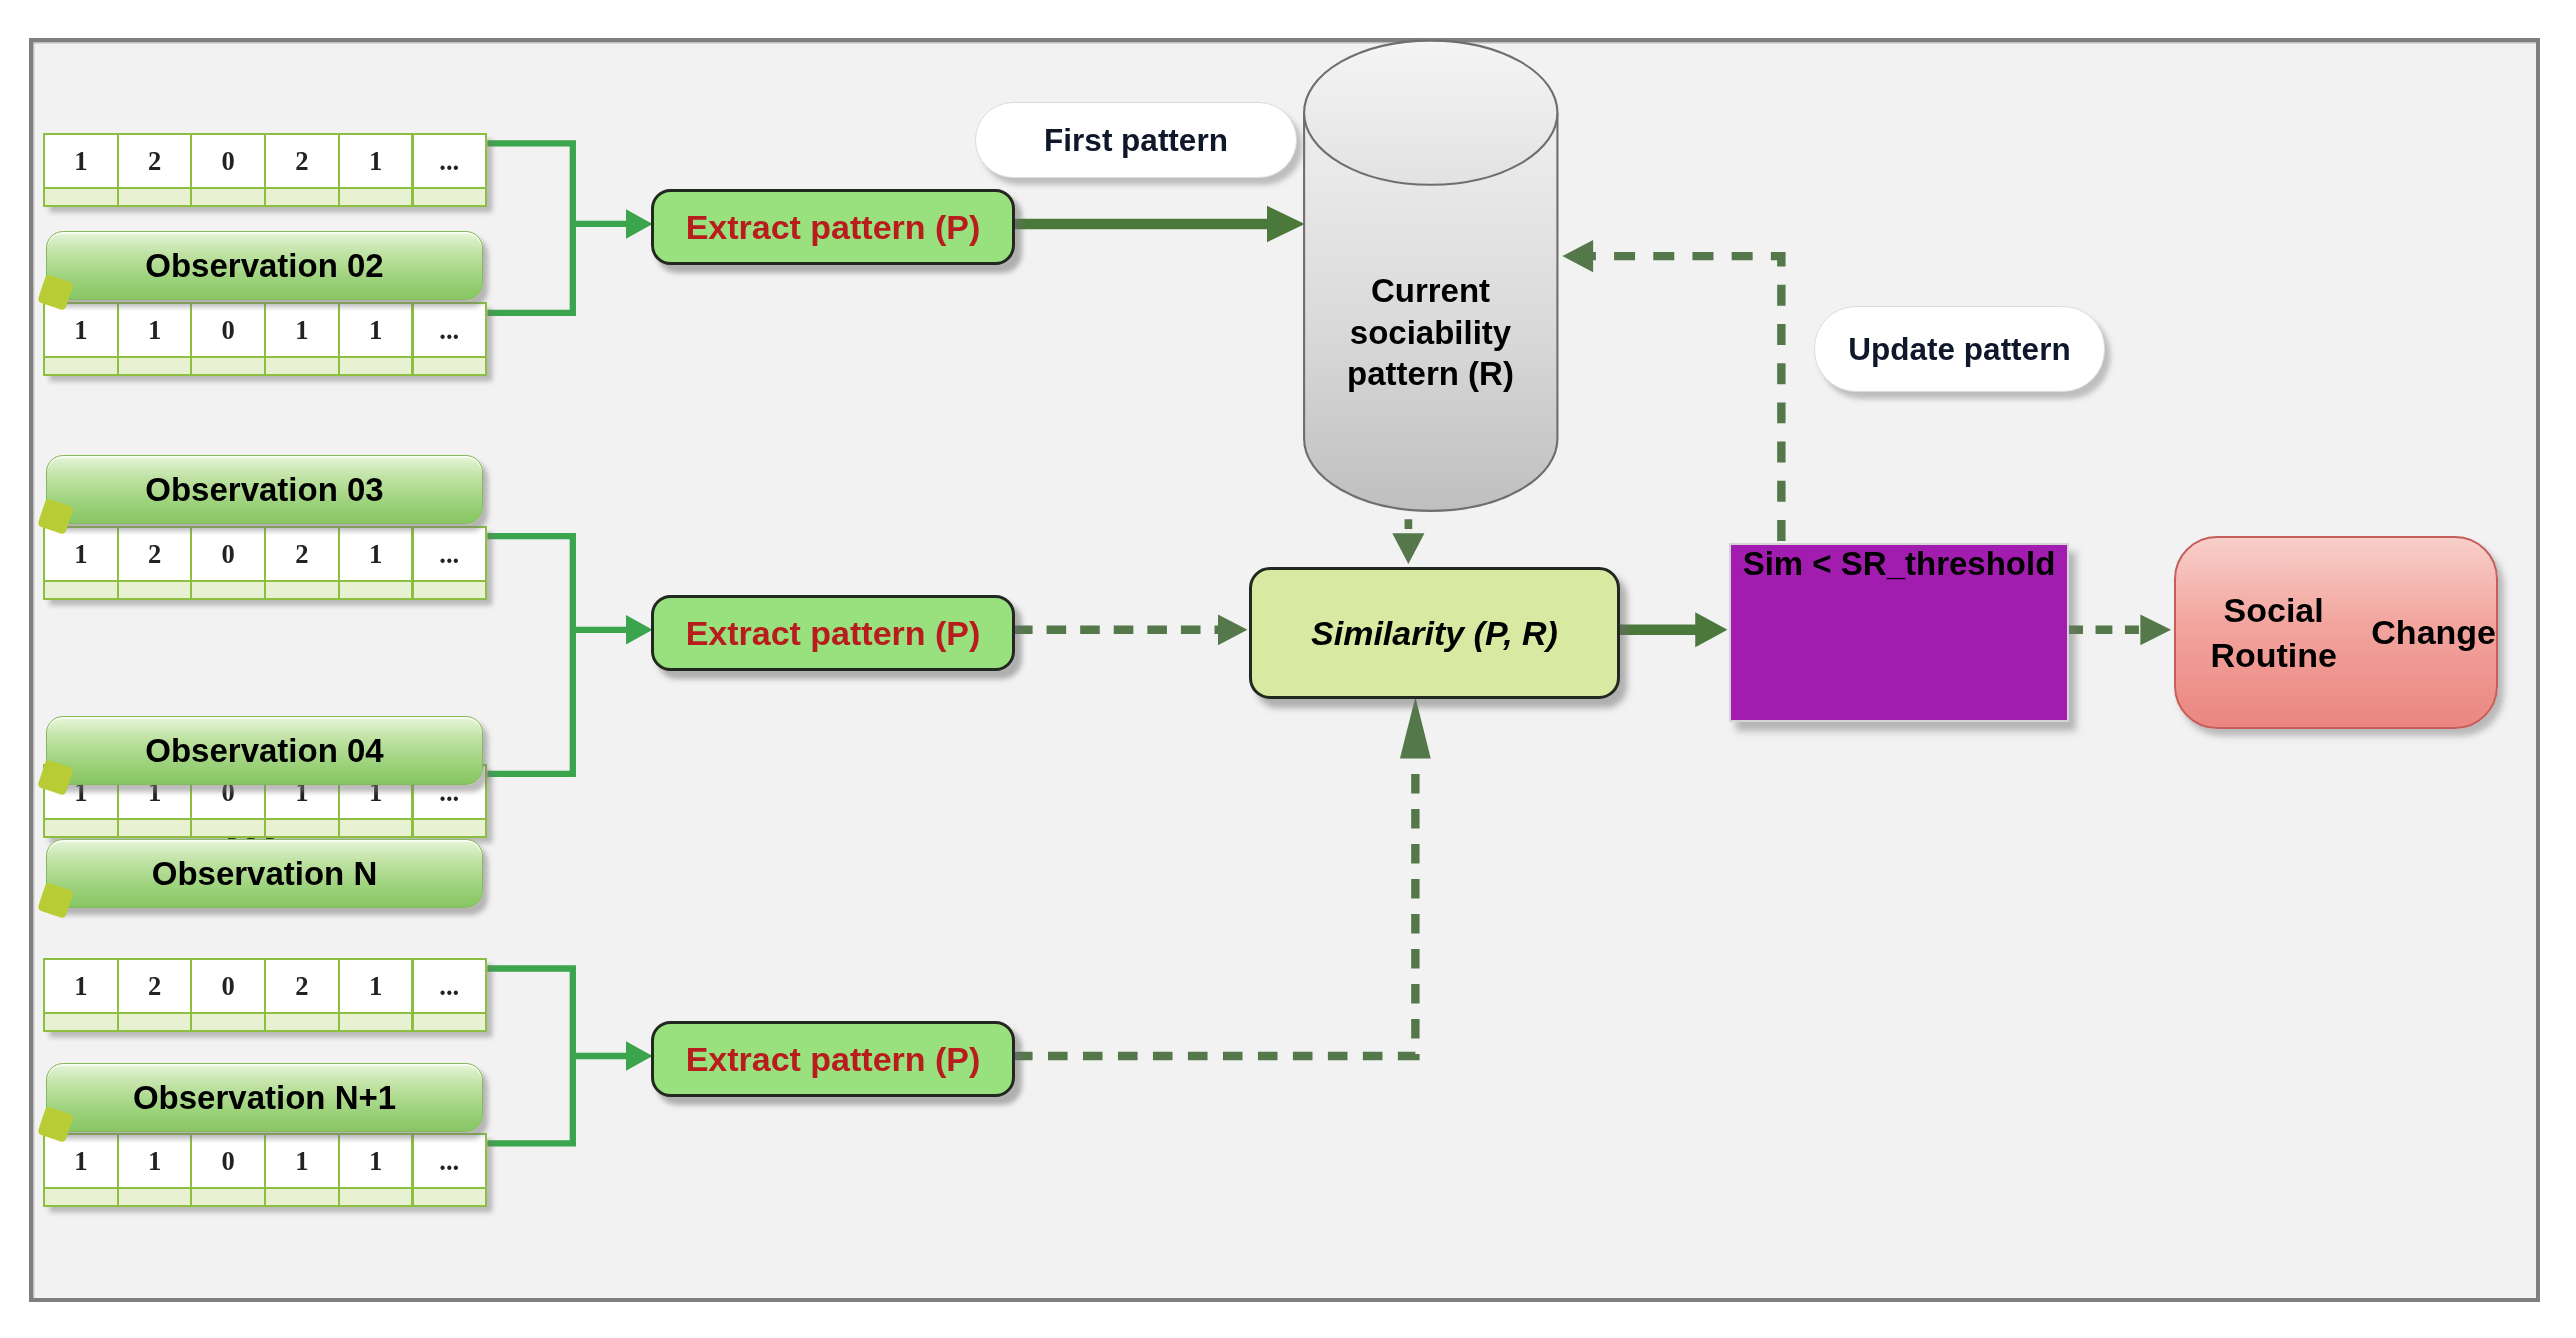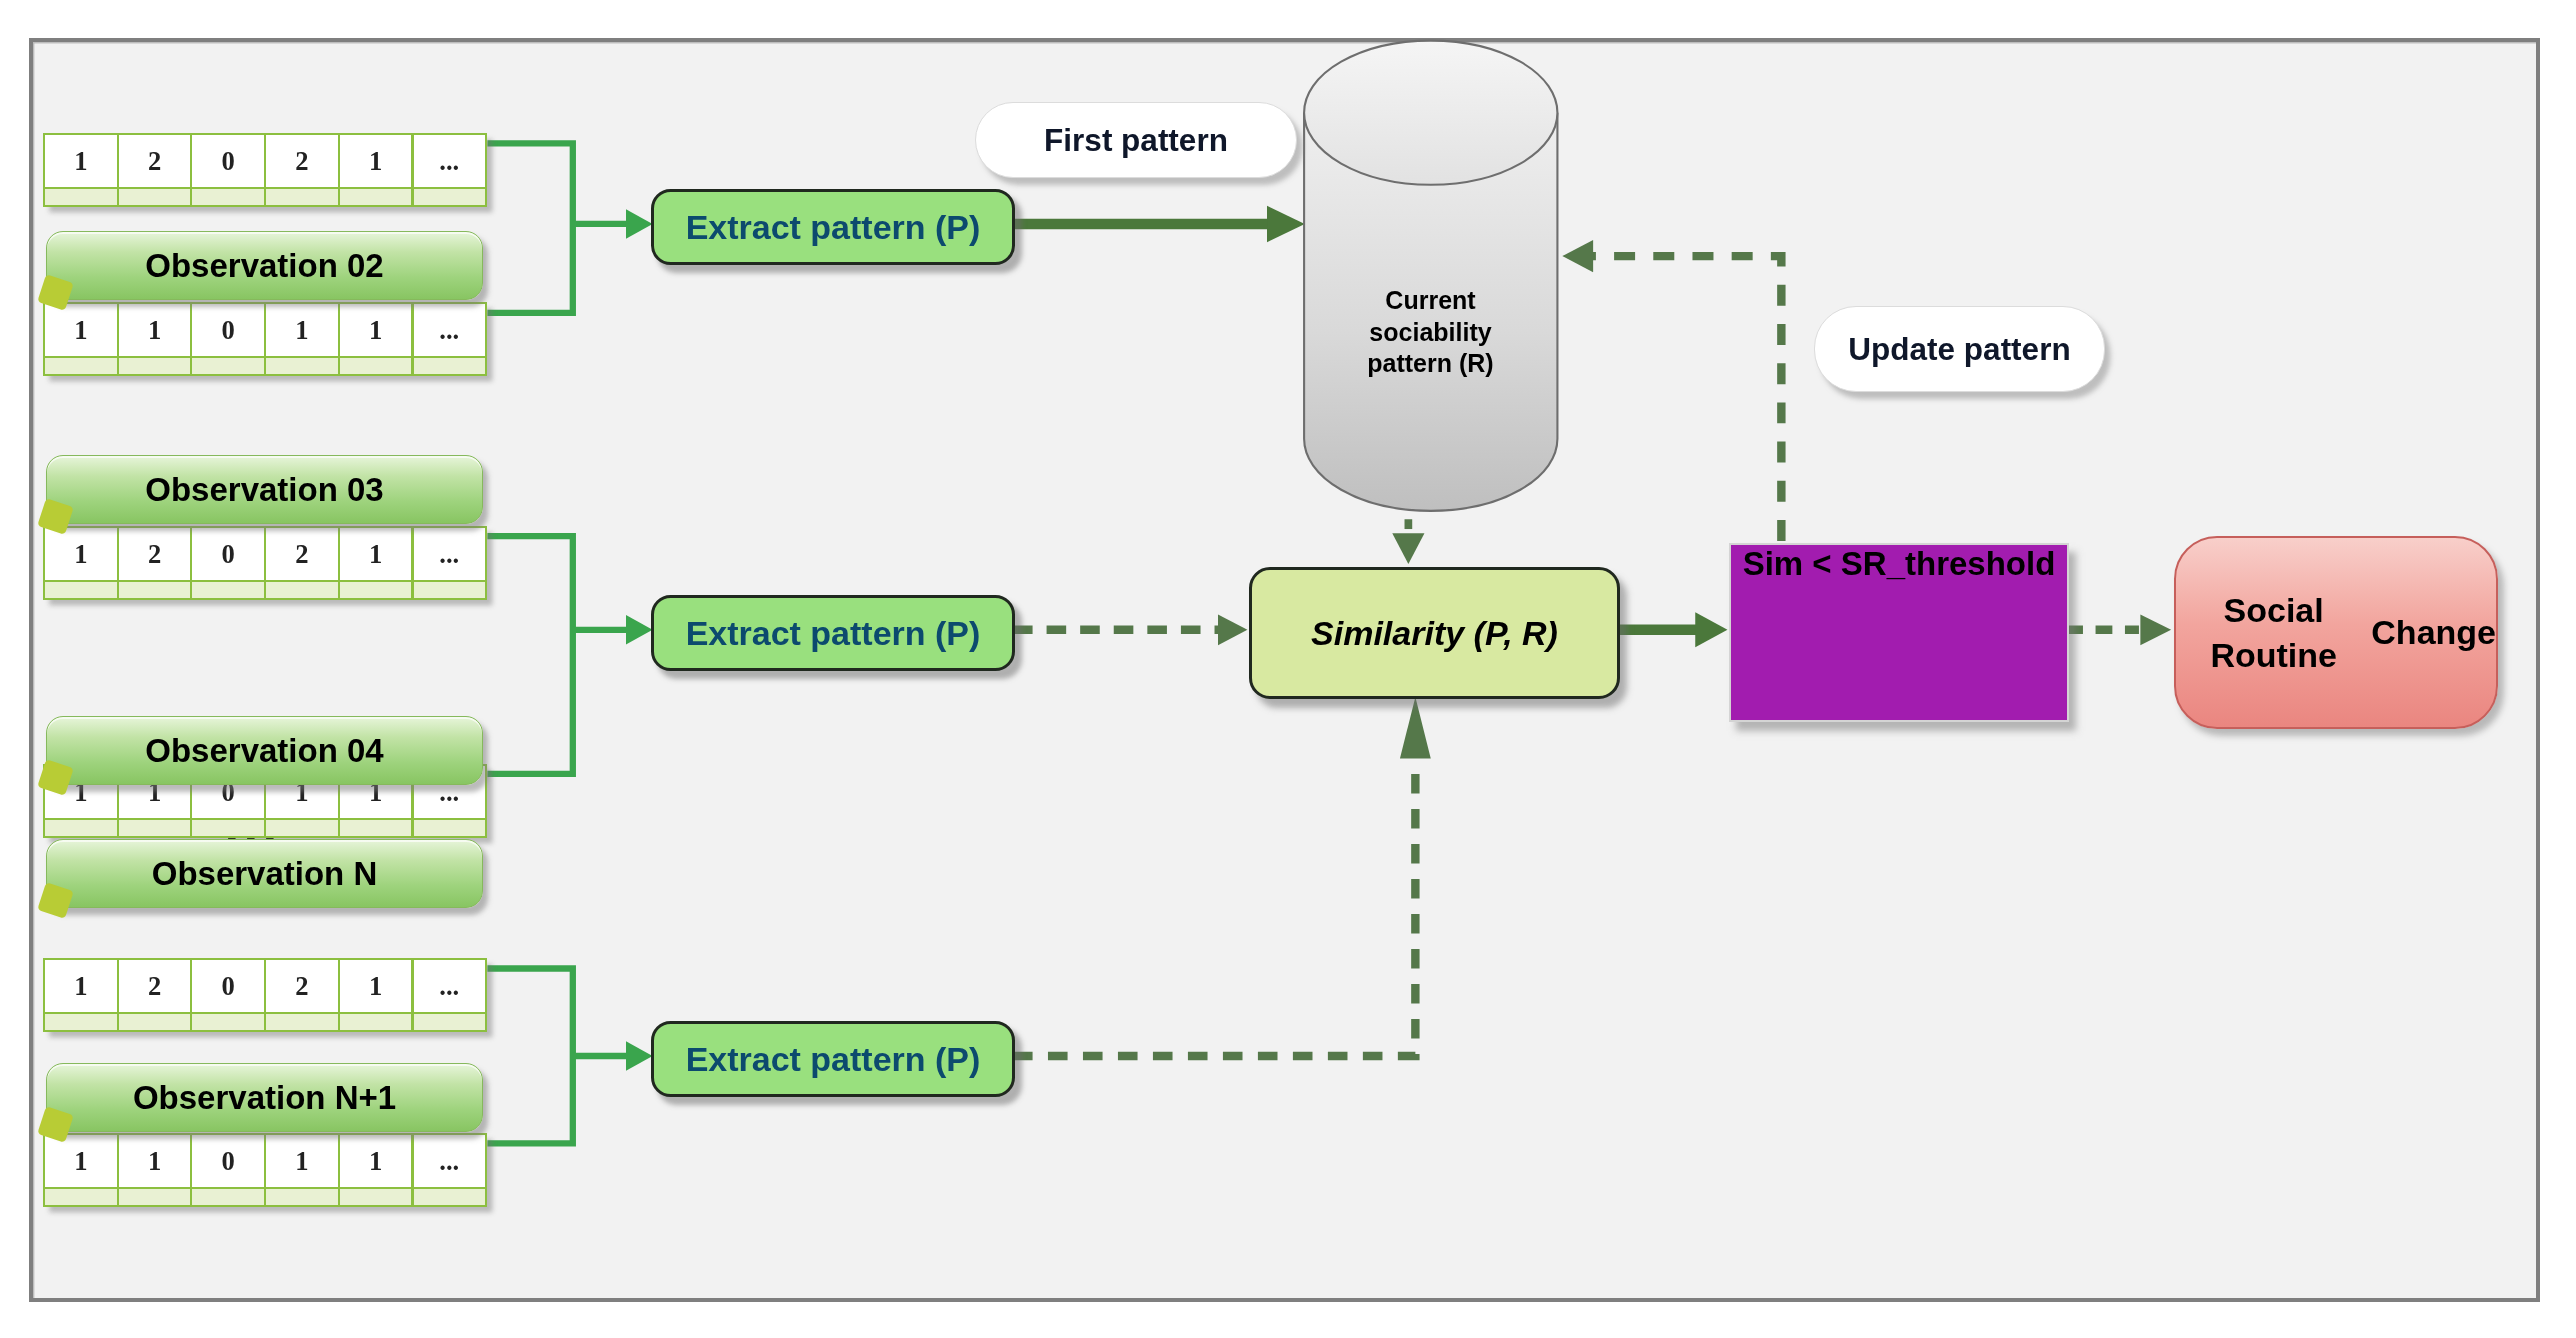--- a/index.html
+++ b/index.html
@@ -25,31 +25,31 @@
   .obs-table .cell{background:#ffffff;display:flex;align-items:center;justify-content:center;
     font-family:"Liberation Serif",serif;font-size:26.6px;font-weight:700;color:#222;}
   .obs-table .cell2{background:#e9f1d3;}
 
   .ellipsis{position:absolute;left:204px;top:790px;width:98px;height:63px;
     font-size:53px;font-weight:700;color:#000;letter-spacing:4.2px;text-align:center;}
 
   
   .extract{position:absolute;left:651px;width:358px;height:70px;border-radius:19.6px;
     background:#99e07e;border:3.5px solid #20281f;display:flex;align-items:center;justify-content:center;
-    font-size:34px;font-weight:700;color:#0c4a6e;box-shadow:6.3px 7.7px 5.6px rgba(110,110,110,.5);z-index:3;}
+    font-size:34px;font-weight:700;color:#b91c1c;box-shadow:6.3px 7.7px 5.6px rgba(110,110,110,.5);z-index:3;}
 
   
   .pill{position:absolute;background:#ffffff;border:1.4px solid #dcdcdc;border-radius:42px;
     display:flex;align-items:center;justify-content:center;font-size:31.5px;font-weight:700;color:#0f172a;
     box-shadow:5.6px 7px 5.6px rgba(140,140,140,.5);z-index:4;}
 
   
   .cyl-text{position:absolute;left:1304px;top:203px;width:253px;height:259px;
     display:flex;flex-direction:column;align-items:center;justify-content:center;
-    font-size:25px;font-weight:700;color:#000;line-height:1.27;text-align:center;z-index:4;}
+    font-size:33px;font-weight:700;color:#000;line-height:1.27;text-align:center;z-index:4;}
 
   .similarity{position:absolute;left:1249px;top:567px;width:365px;height:126px;border-radius:21px;
     background:#d8e9a1;border:3.5px solid #20281f;display:flex;align-items:center;justify-content:center;
     font-size:34px;font-weight:700;color:#000;box-shadow:7px 8.4px 6.3px rgba(110,110,110,.5);z-index:3;font-style:italic;}
 
   .threshold{position:absolute;left:1729px;top:543px;width:336px;height:175px;
     background:#a21caf;border:2.1px solid #d4d4d4;display:flex;align-items:flex-start;justify-content:center;
     font-size:33px;font-weight:700;color:#000;box-shadow:7px 9px 7px rgba(120,120,120,.5);z-index:3;}
 
   .social{position:absolute;left:2174px;top:536px;width:320px;height:189px;border-radius:43px;

